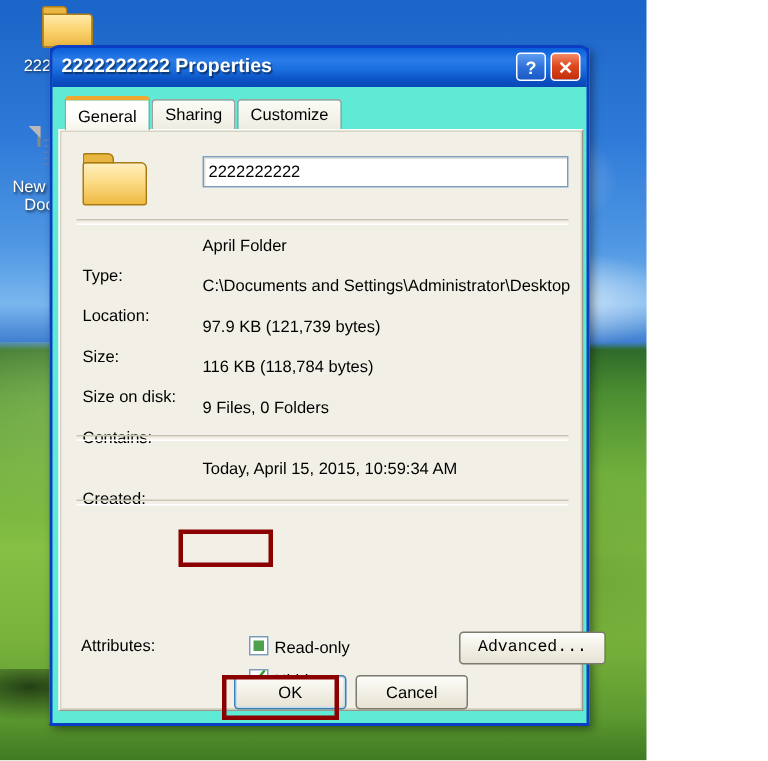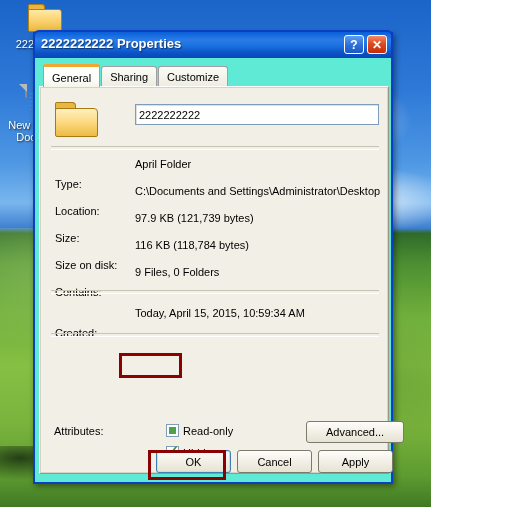--- a/index.html
+++ b/index.html
@@ -353,21 +353,21 @@
     line-height: 13px;
     color: #2f9b2f;
     font-weight: bold;
   }
   #advanced-btn {
     position: absolute;
     left: 266px;
     top: 334px;
     width: 98px;
     height: 22px;
-    font-family: Liberation Sans, sans-serif;
+    font-family: Liberation Mono, monospace;
     font-size: 11px;
     color: #000000;
     background: linear-gradient(to bottom, #fdfdfb 0%, #f3f1e7 45%, #e6e3d3 100%);
     border: 1px solid #7b7a6e;
     border-radius: 3px;
     box-sizing: border-box;
   }
   
   .dlg-btn {
     position: absolute;
@@ -510,19 +510,18 @@
 
       <div class="chk-row" style="top:359px;">
         <span class="chkbox"><span class="tick">✓</span></span><span>Hidden</span>
       </div>
 
       <button id="advanced-btn">Advanced...</button>
     </div>
 
     <button class="dlg-btn" id="ok-btn">OK</button>
     <button class="dlg-btn" id="cancel-btn">Cancel</button>
-    <button class="dlg-btn" id="apply-btn">Apply</button>
   </div>
 
   <div class="annot" id="annot-hidden"></div>
   <div class="annot" id="annot-ok"></div>
 
 </div>
 
 </body></html>

